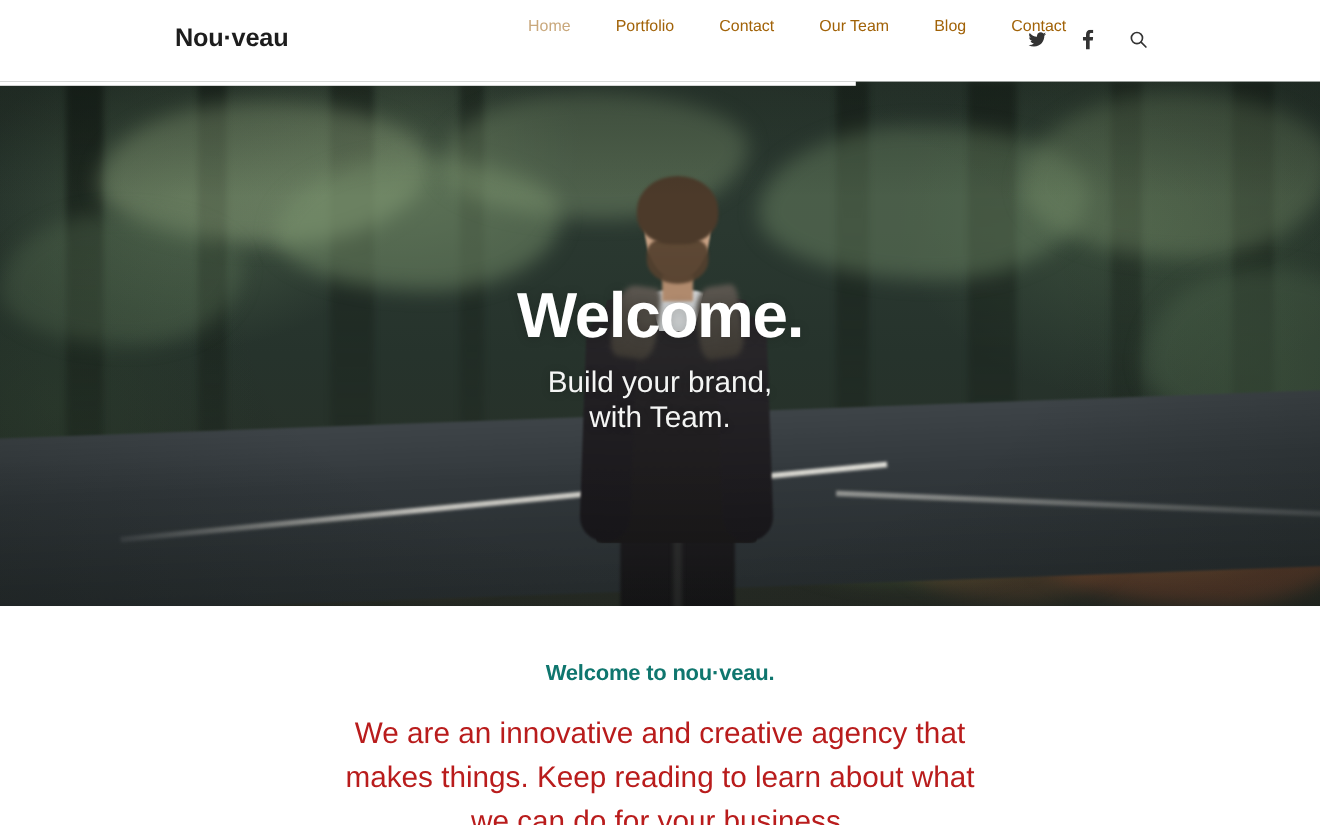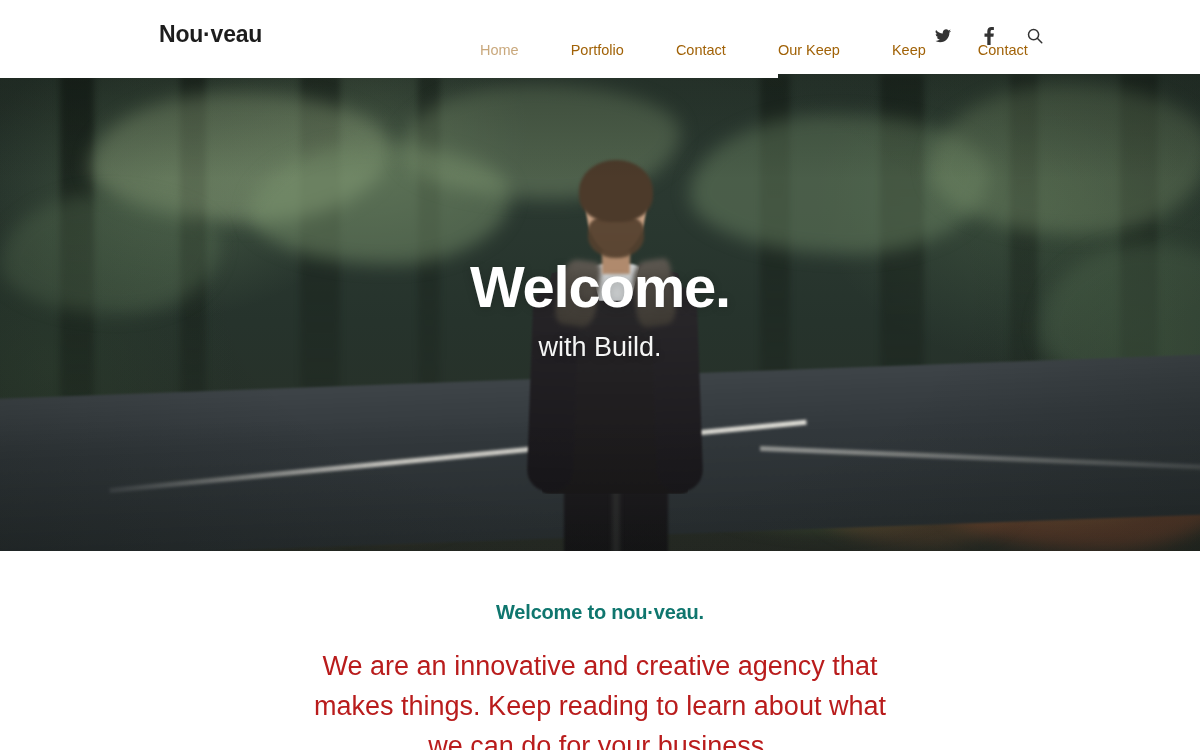--- a/index.html
+++ b/index.html
@@ -41,24 +41,24 @@
     color: #1d1d1d;
     letter-spacing: -0.2px;
     line-height: 1;
     white-space: nowrap;
     cursor: pointer;
   }
 
   .main-nav {
     position: absolute;
     left: 462px;
-    top: 40px;
+    top: 14px;
     display: flex;
     align-items: center;
-    gap: 16px;
+    gap: 5px;
   }
 
   .nav-item {
     font-size: 14.5px;
     color: #a16207;
     text-decoration: none;
     padding: 0 18px;
     line-height: 20px;
     white-space: nowrap;
     cursor: pointer;
@@ -350,22 +350,22 @@
 <div class="page">
 
   <header class="site-header">
 
     <div class="logo">Nou·veau</div>
 
     <nav class="main-nav">
       <a class="nav-item is-active" href="#">Home</a>
       <a class="nav-item" href="#">Portfolio</a>
       <a class="nav-item" href="#">Contact</a>
-      <a class="nav-item" href="#">Our Keep</a>
-      <a class="nav-item" href="#">Keep</a>
+      <a class="nav-item" href="#">Our Team</a>
+      <a class="nav-item" href="#">Blog</a>
       <a class="nav-item" href="#">Contact</a>
     </nav>
 
     <div class="header-icons">
       <span class="hicon">
         <svg width="16" height="14" viewBox="0 0 24 20" aria-hidden="true">
           <path fill="currentColor" d="M24 2.4a9.6 9.6 0 0 1-2.83.79A4.95 4.95 0 0 0 23.34.38a9.9 9.9 0 0 1-3.13 1.2A4.92 4.92 0 0 0 11.6 5.03c0 .39.04.77.13 1.13A13.97 13.97 0 0 1 1.67.9a4.92 4.92 0 0 0 1.52 6.57 4.9 4.9 0 0 1-2.23-.62v.06a4.93 4.93 0 0 0 3.95 4.83 4.96 4.96 0 0 1-2.22.08 4.93 4.93 0 0 0 4.6 3.42A9.88 9.88 0 0 1 0 17.29 13.94 13.94 0 0 0 7.55 19.5c9.06 0 14.01-7.5 14.01-14.01l-.02-.64A9.94 9.94 0 0 0 24 2.4z"></path>
         </svg>
       </span>
       <span class="hicon">
@@ -438,21 +438,22 @@
         <div class="fig-beard"></div>
         <div class="fig-hair"></div>
       </div>
 
       <div class="hero-vignette"></div>
     </div>
 
     <div class="hero-copy">
       <div class="hero-title">Welcome.</div>
       <div class="hero-sub">
-        <div>with Build.</div>
+        <div>Build your brand,</div>
+        <div>with Team.</div>
       </div>
     </div>
   </section>
 
   <section class="intro">
     <h2 class="intro-title">Welcome to nou·veau.</h2>
     <p class="intro-text">
       <span>We are an innovative and creative agency that makes things. Keep</span>
       <span>reading to learn about what we can do for your business.</span>
     </p>

